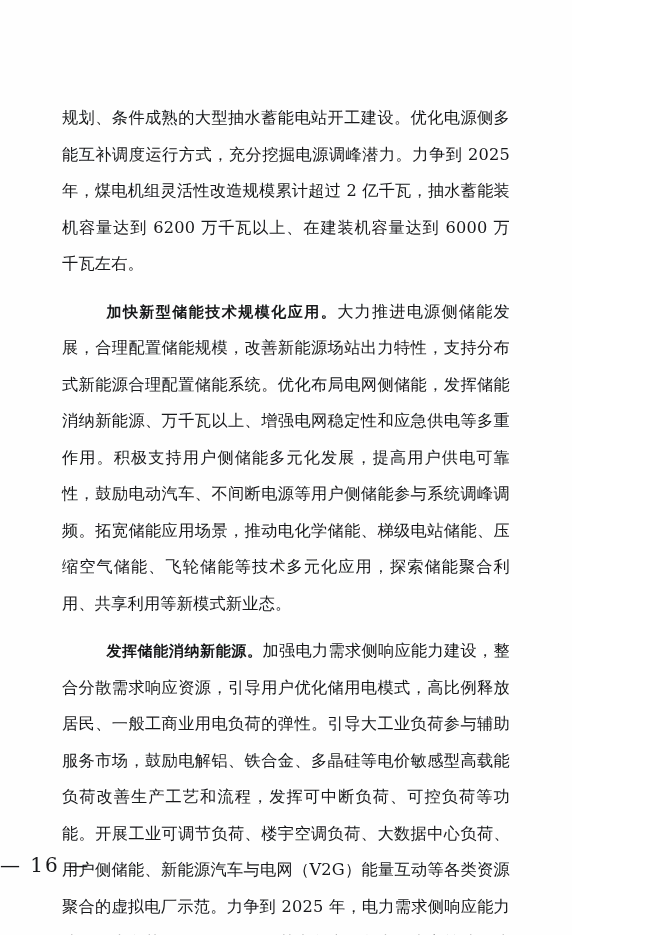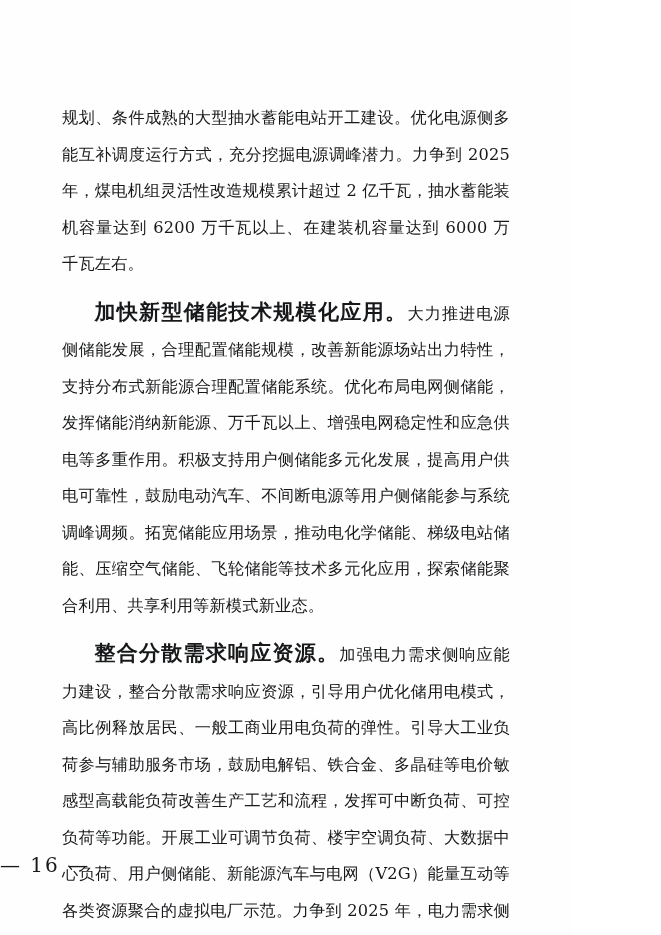--- a/index.html
+++ b/index.html
@@ -37,21 +37,22 @@
   .para.indent {
     text-indent: 2em;
   }
   .gap {
     height: 11px;
   }
   .lead {
     font-family: "DejaVu Sans", "Liberation Sans", sans-serif;
     font-weight: bold;
     letter-spacing: 0.5px;
-    font-size: 21px;
+    font-size: 15px;
+    margin-left: 12px;
   }
   .footer {
     position: absolute;
     left: 0;
     right: 0;
     bottom: 58px;
     text-align: left;
     font-size: 20px;
     font-family: "DejaVu Serif", "Liberation Serif", serif;
     color: #17181a;
@@ -66,19 +67,19 @@
   <div class="body-text">
 
     <p class="para"><span>规划、条件成熟的大型抽水蓄能电站开工建设。优化电源侧多能互补调度运行方式，充分挖掘电源调峰潜力。力争到 2025 年，煤电机组灵活性改造规模累计超过 2 亿千瓦，抽水蓄能装机容量达到 6200 万千瓦以上、在建装机容量达到 6000 万千瓦左右。</span></p>
 
     <div class="gap"></div>
 
     <p class="para indent"><span class="lead">加快新型储能技术规模化应用。</span><span>大力推进电源侧储能发展，合理配置储能规模，改善新能源场站出力特性，支持分布式新能源合理配置储能系统。优化布局电网侧储能，发挥储能消纳新能源、万千瓦以上、增强电网稳定性和应急供电等多重作用。积极支持用户侧储能多元化发展，提高用户供电可靠性，鼓励电动汽车、不间断电源等用户侧储能参与系统调峰调频。拓宽储能应用场景，推动电化学储能、梯级电站储能、压缩空气储能、飞轮储能等技术多元化应用，探索储能聚合利用、共享利用等新模式新业态。</span></p>
 
     <div class="gap"></div>
 
-    <p class="para indent"><span class="lead">整合分散需求响应资源。</span><span>加强电力需求侧响应能力建设，整合分散需求响应资源，引导用户优化储用电模式，高比例释放居民、一般工商业用电负荷的弹性。引导大工业负荷参与辅助服务市场，鼓励电解铝、铁合金、多晶硅等电价敏感型高载能负荷改善生产工艺和流程，发挥可中断负荷、可控负荷等功能。开展工业可调节负荷、楼宇空调负荷、大数据中心负荷、用户侧储能、新能源汽车与电网（V2G）能量互动等各类资源聚合的虚拟电厂示范。力争到 2025 年，电力需求侧响应能力达到最大负荷的 3%～51%，其中华东、华中、南方等地区达到最大负荷的 5%左</span></p>
+    <p class="para indent"><span class="lead">发挥储能消纳新能源。</span><span>加强电力需求侧响应能力建设，整合分散需求响应资源，引导用户优化储用电模式，高比例释放居民、一般工商业用电负荷的弹性。引导大工业负荷参与辅助服务市场，鼓励电解铝、铁合金、多晶硅等电价敏感型高载能负荷改善生产工艺和流程，发挥可中断负荷、可控负荷等功能。开展工业可调节负荷、楼宇空调负荷、大数据中心负荷、用户侧储能、新能源汽车与电网（V2G）能量互动等各类资源聚合的虚拟电厂示范。力争到 2025 年，电力需求侧响应能力达到最大负荷的 3%～51%，其中华东、华中、南方等地区达到最大负荷的 5%左</span></p>
 
   </div>
 
   <div class="footer">— 16 —</div>
 
 </div>
 
 </body></html>

